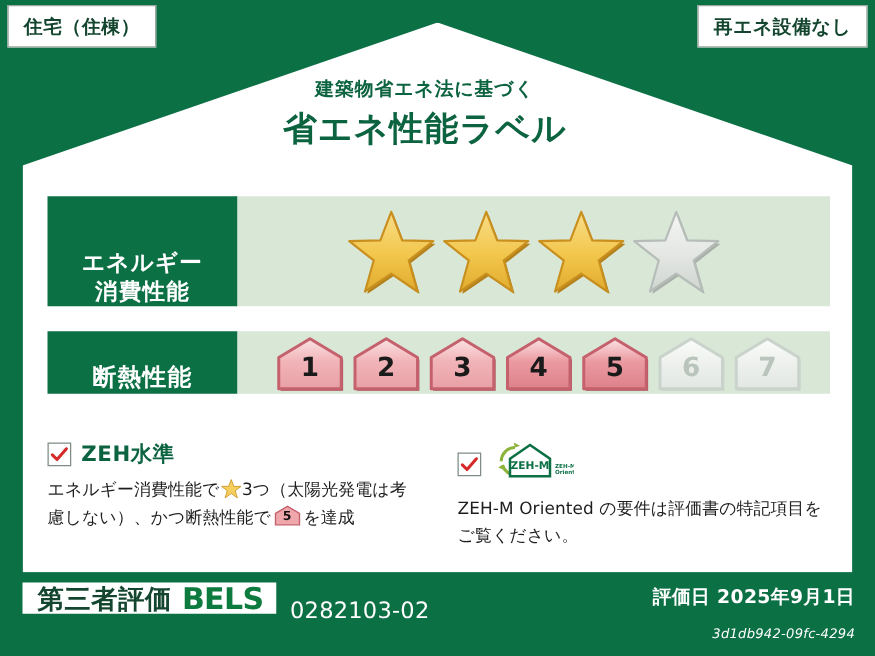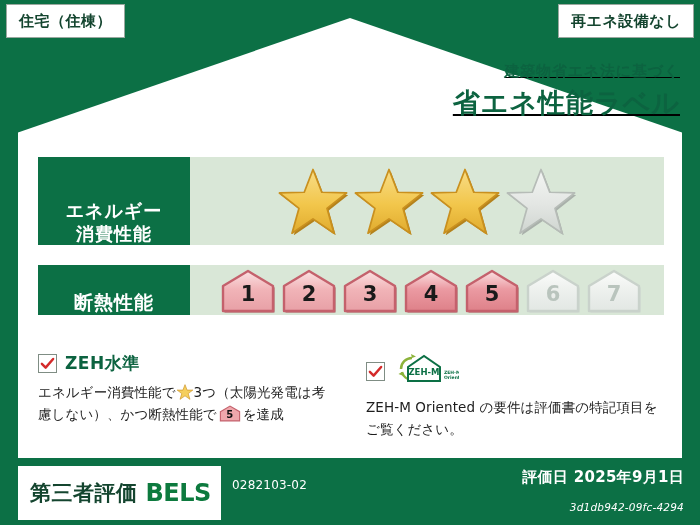--- a/index.html
+++ b/index.html
@@ -38,23 +38,22 @@
     z-index: 5;
     text-align: center;
   }
   #tab-left  { left: 6px; }
   #tab-right { right: 6px; }
 
   
   #title-block {
     position: absolute;
     top: 62px; left: 0; width: 680px;
-    text-align: right;
+    text-align: center;
     z-index: 4;
-    text-decoration: underline;
   }
   #subtitle {
     font-size: 15px; font-weight: bold;
     color: #0c6340; letter-spacing: 0.8px;
   }
   #main-title {
     font-size: 27px; font-weight: bold;
     color: #0c6340; letter-spacing: 1px;
     margin-top: 4px;
   }
@@ -162,38 +161,38 @@
 
   
   #bottom-bar {
     position: absolute;
     left: 0; bottom: 0; width: 700px; height: 67px;
     z-index: 6;
   }
   #bels-box {
     position: absolute;
     left: 18px; top: 8px;
-    height: 54px;
+    height: 25px;
     background: #ffffff;
     display: flex; align-items: center;
     padding: 0 10px 0 12px;
   }
   #bels-jp {
     font-size: 21px; font-weight: bold;
     color: #14452f; letter-spacing: 0.5px;
   }
   #bels-en {
     font-size: 24px; font-weight: bold;
     color: #0d7a3e; letter-spacing: -0.5px;
     margin-left: 8px;
   }
   #bels-number {
     position: absolute;
     left: 232px; top: 20px;
-    font-size: 12px; color: #ffffff;
+    font-size: 18px; color: #ffffff;
     letter-spacing: 0.2px;
   }
   #eval-block {
     position: absolute;
     right: 16px; top: 10px;
     text-align: right;
     color: #ffffff;
   }
   #eval-date { font-size: 15px; font-weight: bold; letter-spacing: 0.3px; }
   #eval-id   { font-size: 10.5px; margin-top: 14px; letter-spacing: 0.2px; font-style: italic; }

